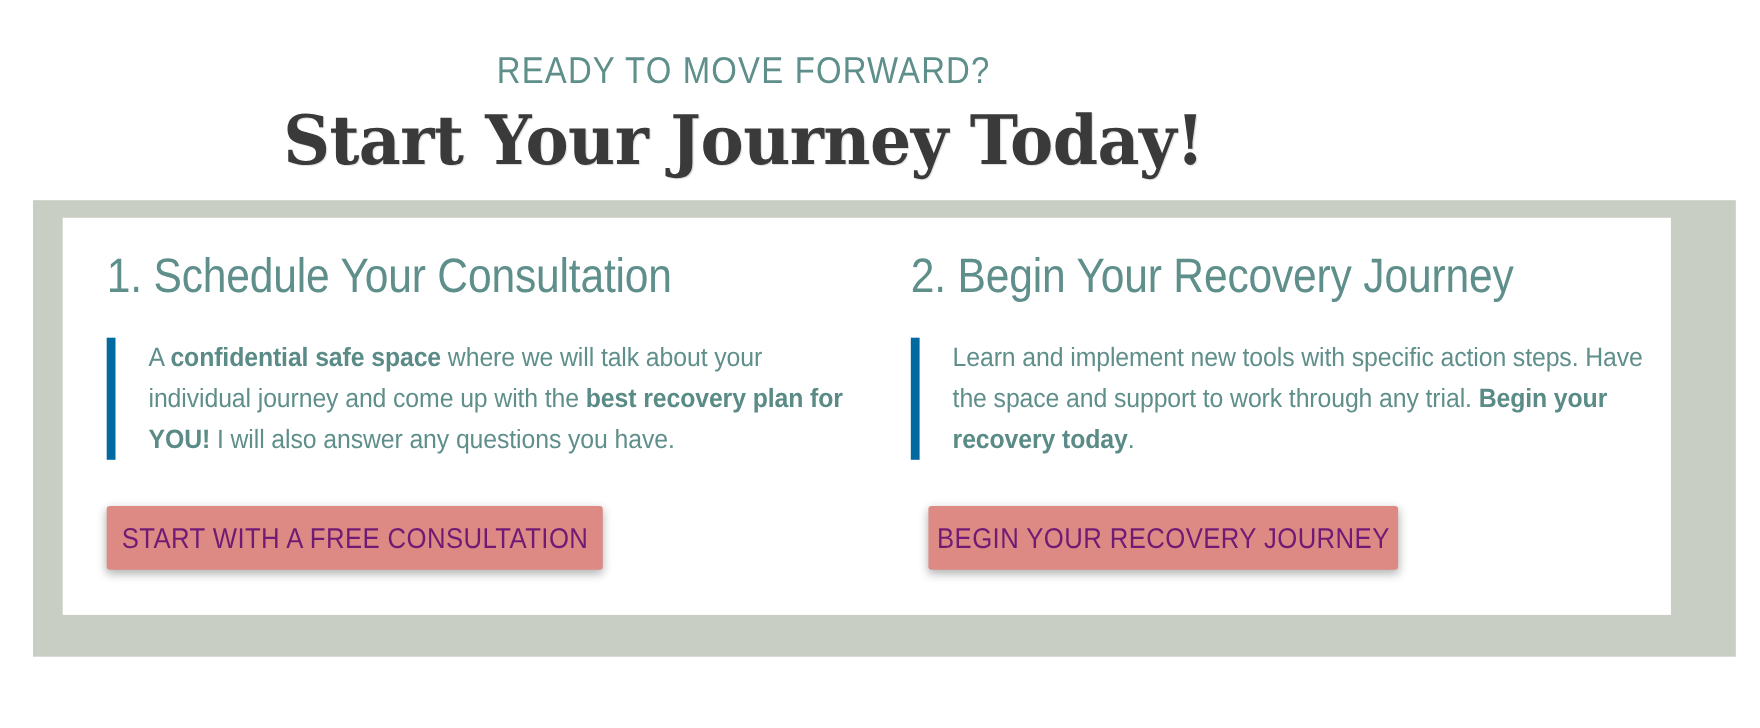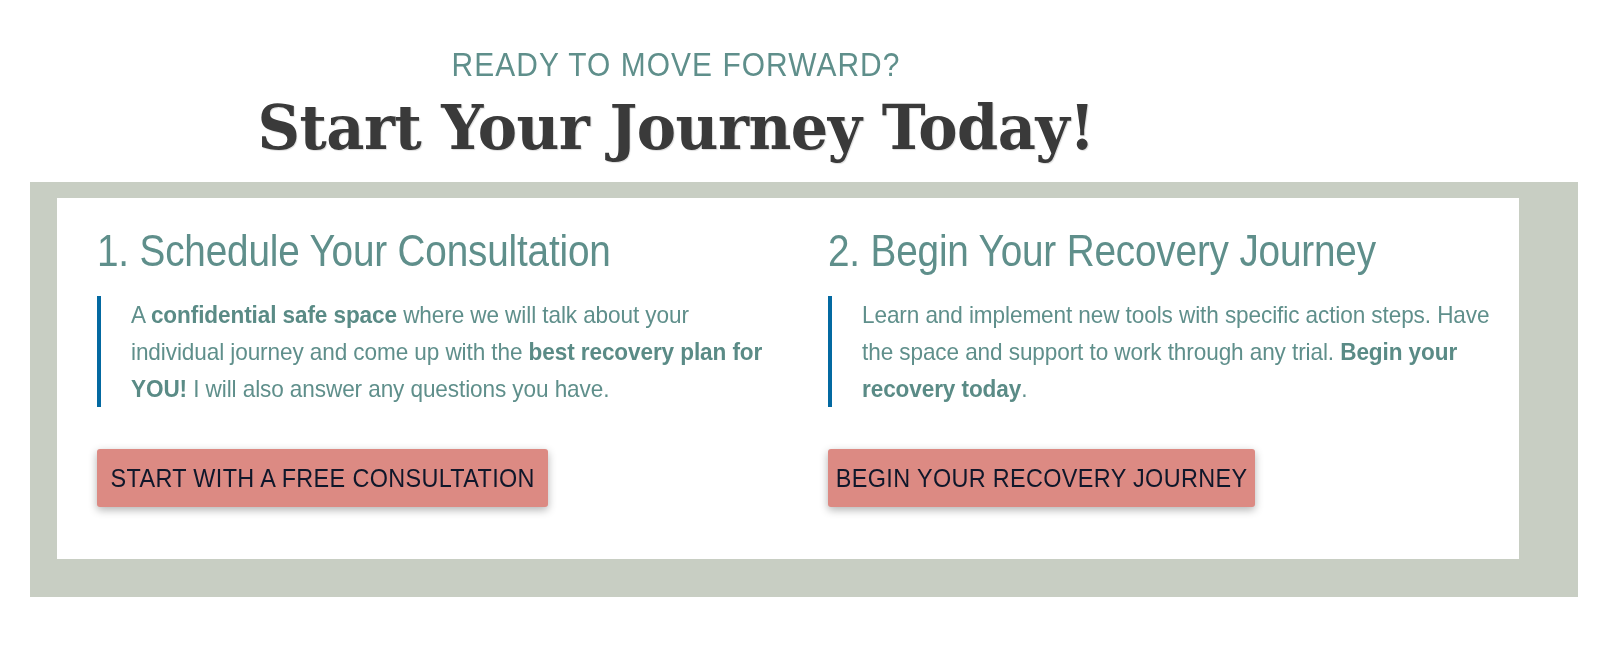--- a/index.html
+++ b/index.html
@@ -96,23 +96,23 @@
     font-weight: 400;
     line-height: 1.05;
     letter-spacing: -0.2px;
     transform: scaleX(0.88);
     transform-origin: left center;
     white-space: nowrap;
   }
 
   .quote {
     position: relative;
-    margin-top: 22px;
+    margin-top: 33px;
     padding-left: 30px;
-    border-left: 4px solid #0369a1;
+    border-left: 8px solid #0369a1;
   }
 
   .quote p {
     color: #5f8f8b;
     font-family: "Liberation Sans", sans-serif;
     font-size: 24px;
     font-weight: 400;
     line-height: 37px;
     letter-spacing: -0.1px;
     transform: scaleX(0.94);
@@ -122,40 +122,40 @@
 
   .quote p b { font-weight: 700; color: #5a8b86; }
 
   .btn {
     display: inline-flex;
     align-items: center;
     justify-content: center;
     height: 58px;
     margin-top: 42px;
     background: #dc8a83;
-    color: #0f172a;
+    color: #701a75;
     border: none;
     border-radius: 3px;
     font-family: "Liberation Sans", sans-serif;
     font-size: 26px;
     font-weight: 400;
     letter-spacing: 0.4px;
     box-shadow: 0 3px 9px rgba(0,0,0,0.30);
     cursor: pointer;
     white-space: nowrap;
     padding: 0 22px;
   }
   .btn span {
     display: inline-block;
     transform: scaleX(0.90);
     transform-origin: center center;
   }
   .btn-1 { width: 451px; }
   .btn-2 { width: 427px; }
-  .col-2 .btn { margin-left: 0; }
+  .col-2 .btn { margin-left: 16px; }
 </style>
 </head>
 <body>
 
 <div class="page">
 
   <div class="heading-block">
     <div class="eyebrow">READY TO MOVE FORWARD?</div>
     <h1 class="main-title">Start Your Journey Today!</h1>
   </div>

